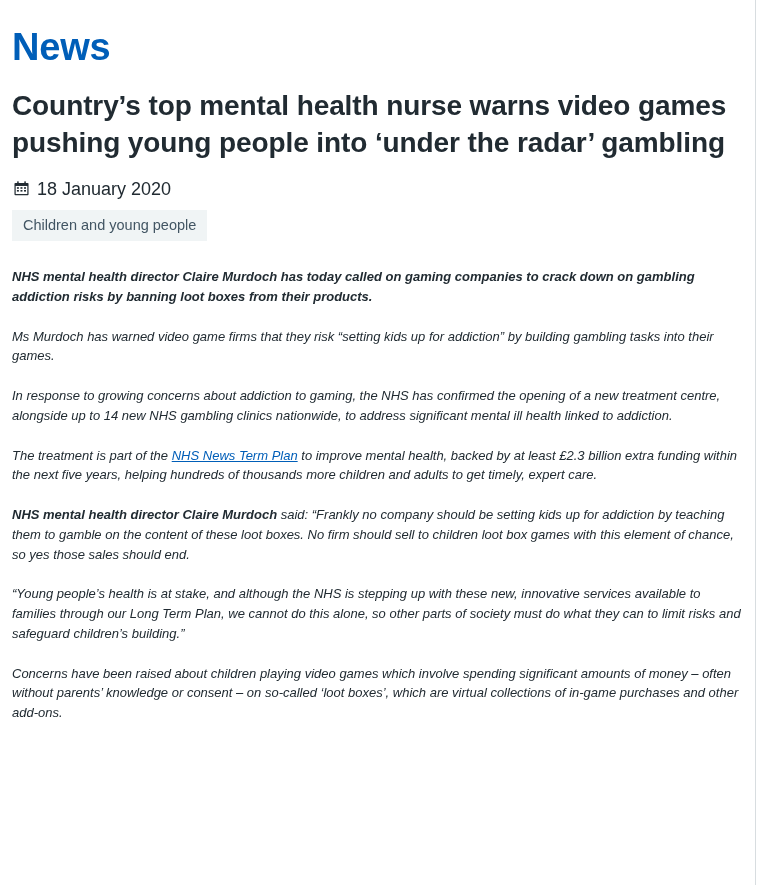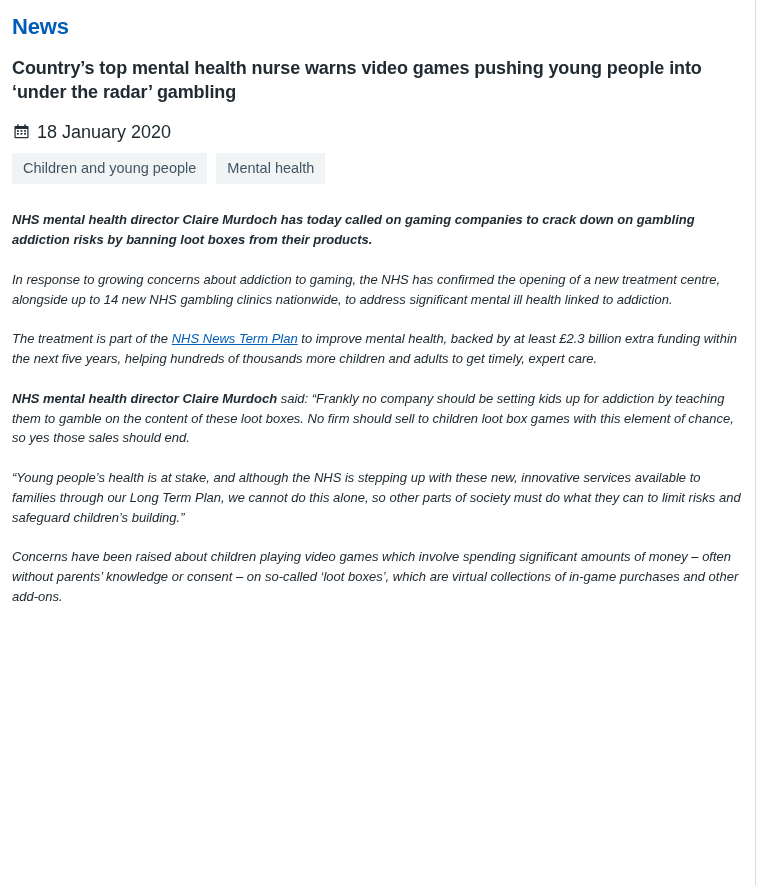--- a/index.html
+++ b/index.html
@@ -24,29 +24,29 @@
   .page:after {
     content: "";
     position: absolute;
     top: 0;
     right: 8px;
     width: 1px;
     height: 885px;
     background: #d8dde0;
   }
   .section-label {
-    font-size: 22px;
+    font-size: 38px;
     line-height: 1.15;
     font-weight: bold;
     color: #005eb8;
-    margin: 6px 0 18px 0;
+    margin: 18px 0 18px 0;
     letter-spacing: -0.2px;
   }
   h1.headline {
-    font-size: 18px;
+    font-size: 28px;
     line-height: 1.32;
     font-weight: bold;
     color: #212b32;
     margin: 0 0 18px 0;
     letter-spacing: -0.1px;
     max-width: 715px;
   }
   .meta-row {
     display: flex;
     align-items: center;
@@ -123,27 +123,27 @@
         <rect x="10.7" y="9.6" width="2.1" height="1.7" fill="#212b32"></rect>
         <rect x="3.4" y="0.3" width="1.6" height="3" rx="0.6" fill="#212b32"></rect>
         <rect x="11" y="0.3" width="1.6" height="3" rx="0.6" fill="#212b32"></rect>
       </svg>
     </span>
     <span class="date-text">18 January 2020</span>
   </div>
 
   <div class="tags">
     <span class="tag">Children and young people</span>
-    <span class="tag">Mental health</span>
   </div>
 
   <div class="body">
 
     <p class="lead">NHS mental health director Claire Murdoch has today called on gaming companies to crack down on gambling addiction risks by banning loot boxes from their products.</p>
 
+    <p>Ms Murdoch has warned video game firms that they risk “setting kids up for addiction” by building gambling tasks into their games.</p>
 
     <p>In response to growing concerns about addiction to gaming, the NHS has confirmed the opening of a new treatment centre, alongside up to 14 new NHS gambling clinics nationwide, to address significant mental ill health linked to addiction.</p>
 
     <p><span>The treatment is part of the </span><a class="inline-link" href="#">NHS News Term Plan</a><span> to improve mental health, backed by at least £2.3 billion extra funding within the next five years, helping hundreds of thousands more children and adults to get timely, expert care.</span></p>
 
     <p><strong>NHS mental health director Claire Murdoch</strong><span> said: “Frankly no company should be setting kids up for addiction by teaching them to gamble on the content of these loot boxes. No firm should sell to children loot box games with this element of chance, so yes those sales should end.</span></p>
 
     <p>“Young people’s health is at stake, and although the NHS is stepping up with these new, innovative services available to families through our Long Term Plan, we cannot do this alone, so other parts of society must do what they can to limit risks and safeguard children’s building.”</p>
 
     <p>Concerns have been raised about children playing video games which involve spending significant amounts of money – often without parents’ knowledge or consent – on so-called ‘loot boxes’, which are virtual collections of in-game purchases and other add-ons.</p>

